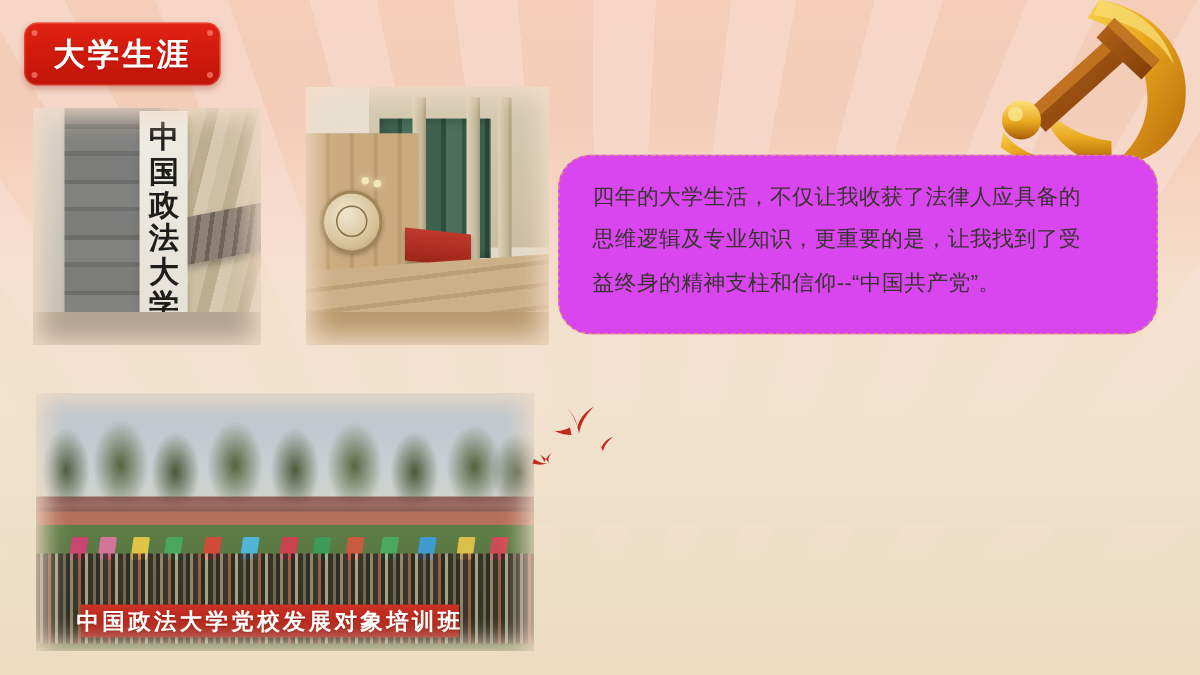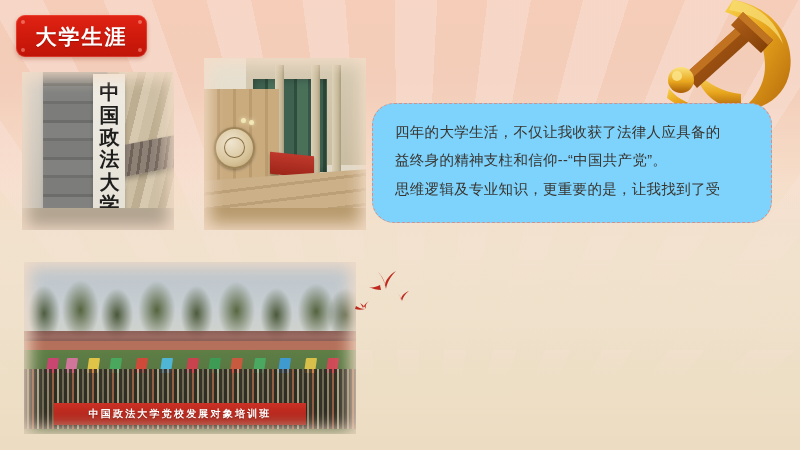--- a/index.html
+++ b/index.html
@@ -147,28 +147,28 @@
         rgba(54,44,40,.86) 5px 8px, rgba(196,80,70,.55) 8px 10px,
         rgba(38,32,30,.86) 10px 13px, rgba(210,190,170,.62) 13px 15px,
         rgba(48,40,36,.86) 15px 18px, rgba(120,100,90,.7) 18px 20px);
     filter:blur(.4px);}
   .p3-flags{position:absolute;left:2%;right:2%;top:56%;height:12%;}
   .p3-flags i{position:absolute;display:block;width:11px;height:15px;transform:skewX(-8deg);border-radius:1px;}
   .p3-banner{position:absolute;left:9%;width:76%;bottom:5%;height:13%;
     background:linear-gradient(180deg,#cc3226 0%,#b5251a 55%,#9f1d13 100%);
     display:flex;align-items:center;justify-content:center;
     box-shadow:0 1px 2px rgba(0,0,0,.35);}
-  .p3-banner span{color:#fff;font-size:10px;letter-spacing:2.2px;font-weight:bold;
+  .p3-banner span{color:#fff;font-size:15px;letter-spacing:2.2px;font-weight:bold;
     font-family:Liberation Serif, serif;white-space:nowrap;
     text-shadow:0 1px 1px rgba(90,10,0,.5);}
 
   
   .callout{
     position:absolute;
-    background:#7dd3fc;
+    background:#d946ef;
     border:1px dashed #d98f84;
     border-radius:22px;
     box-sizing:border-box;
   }
   .box1{left:372px;top:103px;width:400px;height:120px;}
   .box2{left:372px;top:290px;width:402px;height:110px;}
   .callout p{
     margin:0;color:#39342f;font-size:14.5px;line-height:1.95;
     letter-spacing:.3px;white-space:nowrap;
   }
@@ -298,22 +298,22 @@
       <div class="p3-banner">
         <span>中国政法大学党校发展对象培训班</span>
       </div>
     </div>
     <div class="vig"></div>
   </div>
 
   <div class="callout box1">
     <div class="txt">
       <p>四年的大学生活，不仅让我收获了法律人应具备的</p>
+      <p>思维逻辑及专业知识，更重要的是，让我找到了受</p>
       <p>益终身的精神支柱和信仰--“中国共产党”。</p>
-      <p>思维逻辑及专业知识，更重要的是，让我找到了受</p>
     </div>
   </div>
 
 
   <div class="birds">
     <svg viewBox="0 0 80 62" width="80" height="62">
       <g fill="#bf2a20">
         <path d="M26 10 C30 14 33 19 33 24 C33 19 37 13 44 9 C38 15 35 21 34 27 C33 21 30 14 26 10 Z"></path>
         <path d="M28 23 C24 25 20 26 17 25 C21 27 25 28 29 28 Z"></path>
         <path d="M44 30 C47 32 49 35 49 38 C49 34 52 31 57 29 C53 32 51 35 50 39 C49 35 47 32 44 30 Z"></path>

